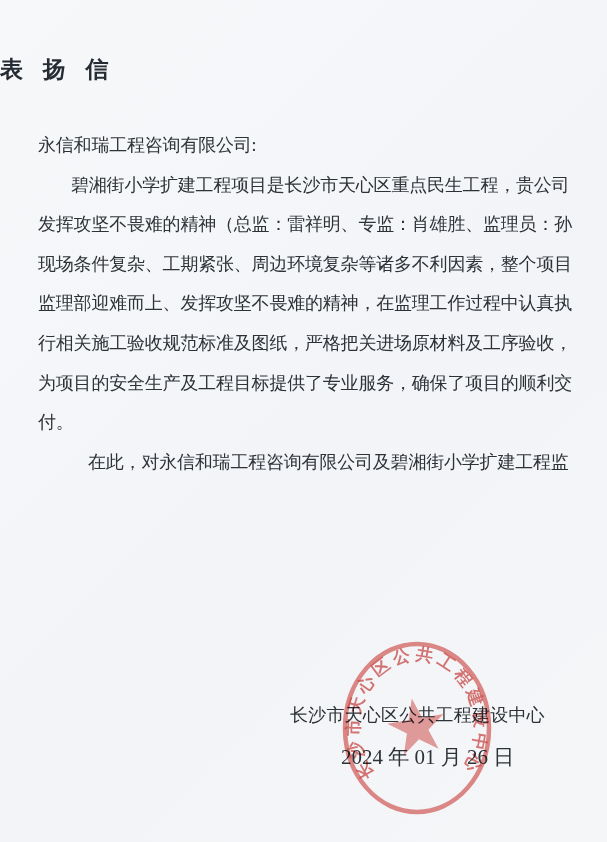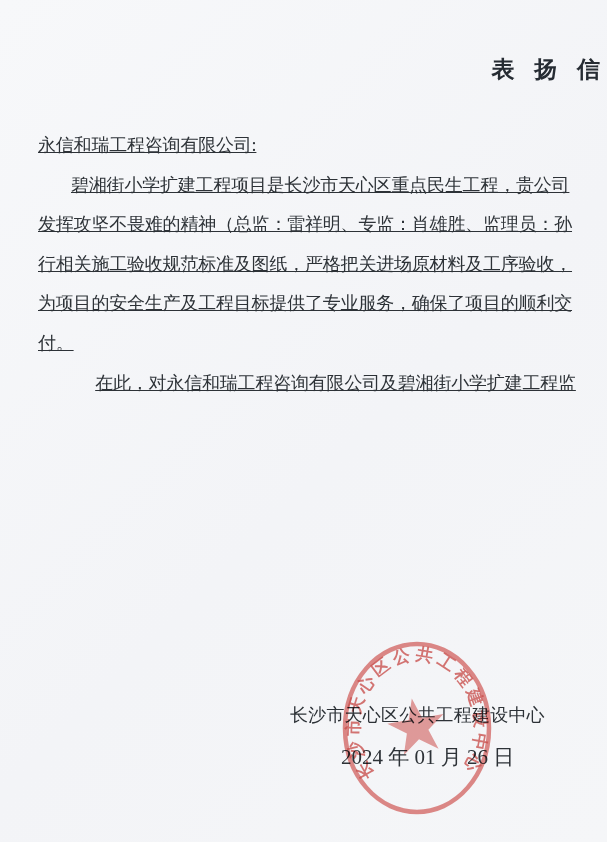--- a/index.html
+++ b/index.html
@@ -11,42 +11,40 @@
   .page {
     position: relative;
     width: 607px; height: 842px;
     background: linear-gradient(135deg, #f7f8fa 0%, #f3f4f7 55%, #f5f6f8 100%);
     overflow: hidden;
     color: #2d3237;
   }
   .title {
     position: absolute;
     top: 54px; left: 0; right: 0;
-    text-align: right;
+    text-align: left;
     font-size: 23px;
     font-weight: 700;
     letter-spacing: 7px;
     color: #262c33;
-    margin-left: 16px;
   }
   .body-block {
     position: absolute;
     left: 38px; top: 126px;
     width: 545px;
     font-size: 18px;
-    text-decoration: underline;
   }
   .line {
     height: 39.6px;
     line-height: 39.6px;
     white-space: nowrap;
     letter-spacing: -0.2px;
   }
   .indent-2 { text-indent: 33px; }
-  .indent-3 { text-indent: 50px; text-align: center; }
+  .indent-3 { text-indent: 50px; }
   .signature {
     position: absolute;
     top: 703px; left: 290px;
     font-size: 18px;
     letter-spacing: 0.2px;
     color: #2d3237;
     white-space: nowrap;
   }
   .date {
     position: absolute;
@@ -74,20 +72,22 @@
 <body>
 
 <div class="page">
 
   <div class="title">表 扬 信</div>
 
   <div class="body-block">
     <div class="line">永信和瑞工程咨询有限公司:</div>
     <div class="line indent-2">碧湘街小学扩建工程项目是长沙市天心区重点民生工程，贵公司</div>
     <div class="line">发挥攻坚不畏难的精神（总监：雷祥明、专监：肖雄胜、监理员：孙</div>
+    <div class="line">现场条件复杂、工期紧张、周边环境复杂等诸多不利因素，整个项目</div>
+    <div class="line">监理部迎难而上、发挥攻坚不畏难的精神，在监理工作过程中认真执</div>
     <div class="line">行相关施工验收规范标准及图纸，严格把关进场原材料及工序验收，</div>
     <div class="line">为项目的安全生产及工程目标提供了专业服务，确保了项目的顺利交</div>
     <div class="line">付。</div>
     <div class="line indent-3">在此，对永信和瑞工程咨询有限公司及碧湘街小学扩建工程监</div>
   </div>
 
   <div class="signature">长沙市天心区公共工程建设中心</div>
 
   <div class="date">2024 年 01 月 26 日</div>
 

